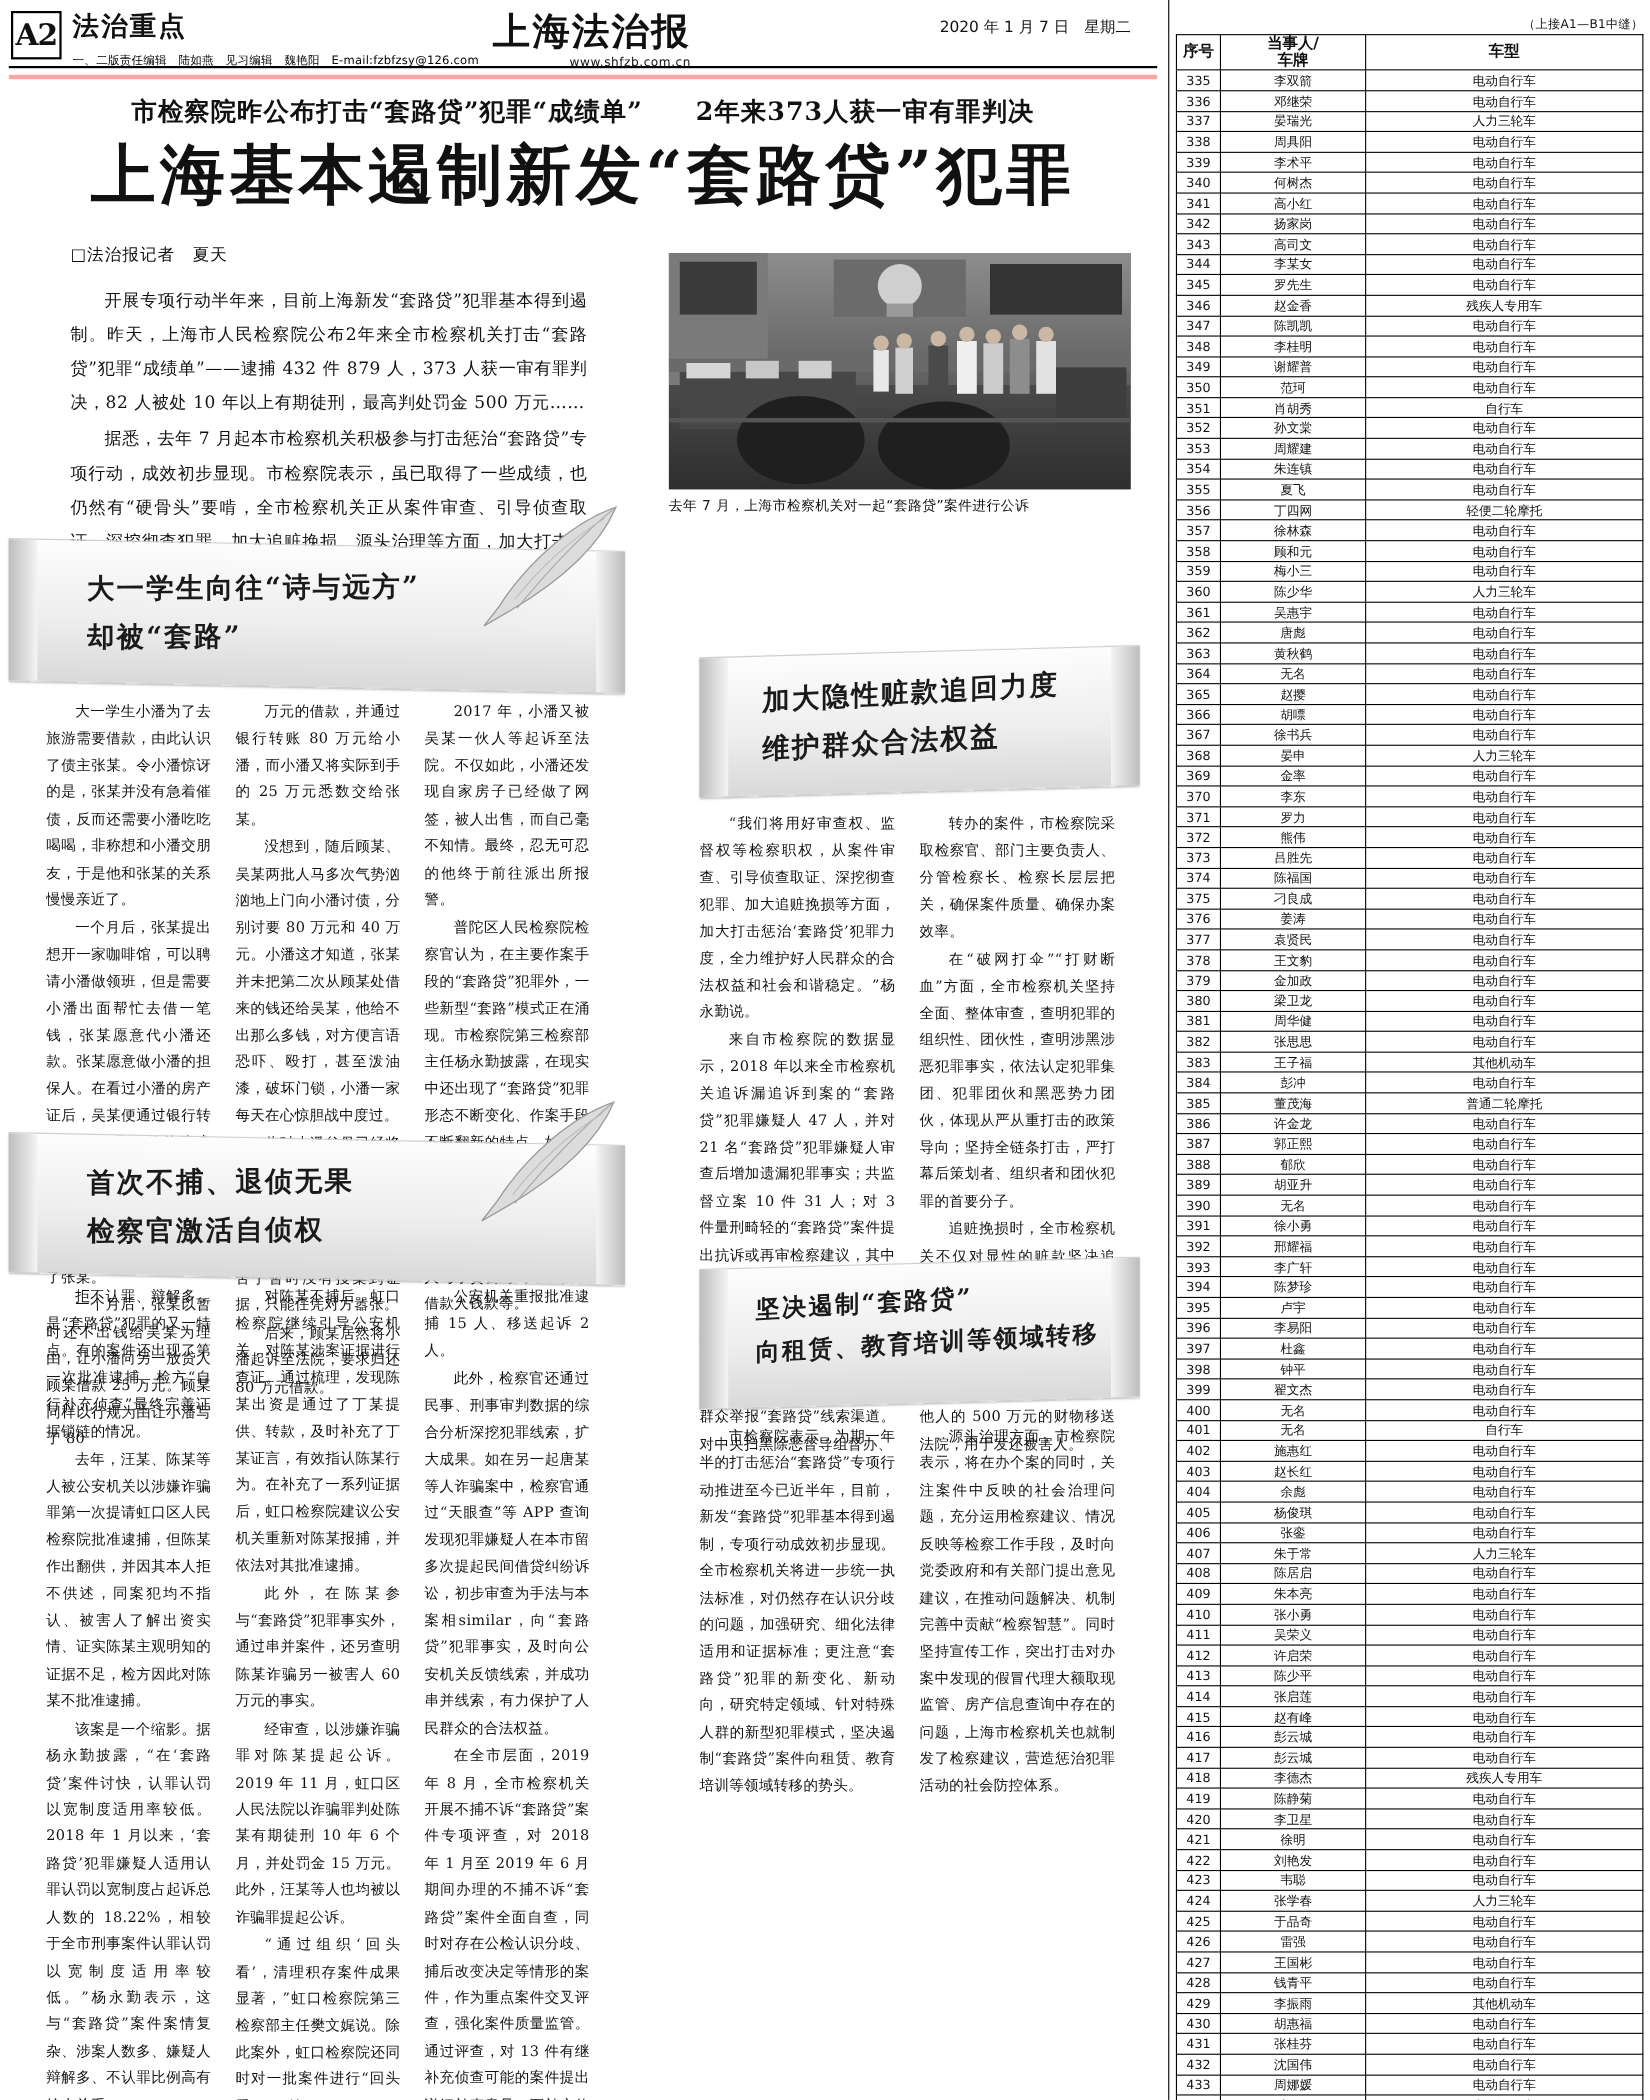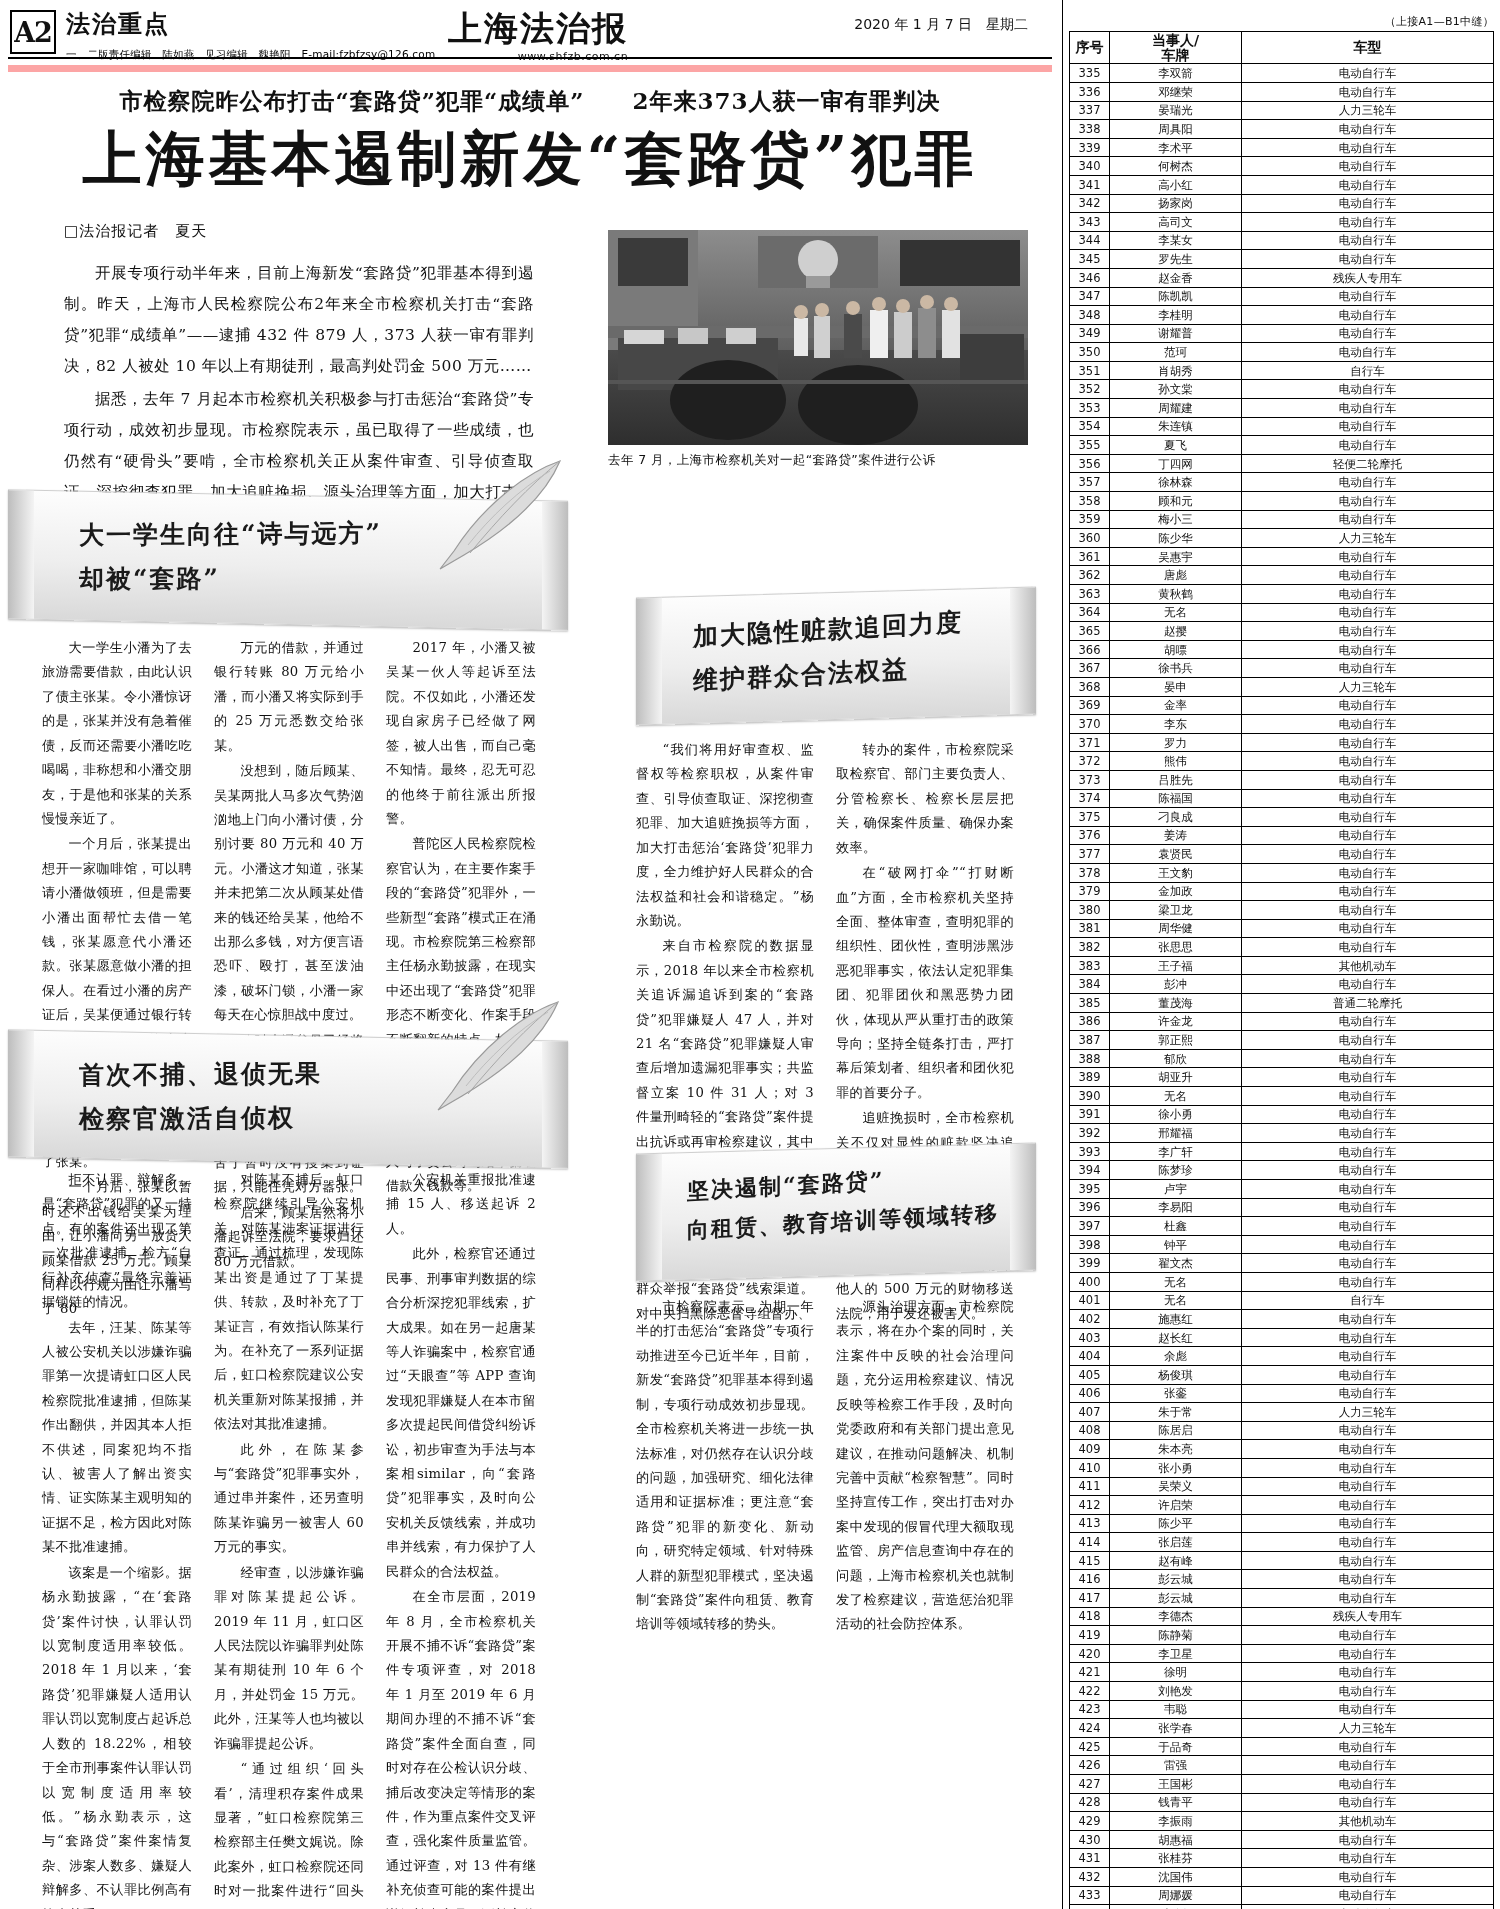--- a/index.html
+++ b/index.html
@@ -13,21 +13,21 @@
   }
   .page { position:relative; width:1500px; height:1909px; }
 
   
   .paper {
     position:absolute; left:0; top:0; width:1062px; height:1909px;
     padding:8px 10px 0 8px;
   }
 
   
-  .masthead { position:relative; height:64px; border-bottom:7px solid #fca5a5; }
+  .masthead { position:relative; height:64px; border-bottom:4px solid #fca5a5; }
   .mh-badge {
     position:absolute; left:2px; top:2px; width:46px; height:44px;
     border:2px solid #000; display:flex; align-items:center; justify-content:center;
     font-family:"DejaVu Serif","Liberation Serif",serif;
     font-size:27px; font-weight:bold; letter-spacing:-1px;
   }
   .mh-sec {
     position:absolute; left:58px; top:0;
     font-family:"DejaVu Serif","Liberation Serif",serif;
     font-size:24px; font-weight:bold; letter-spacing:2px;

